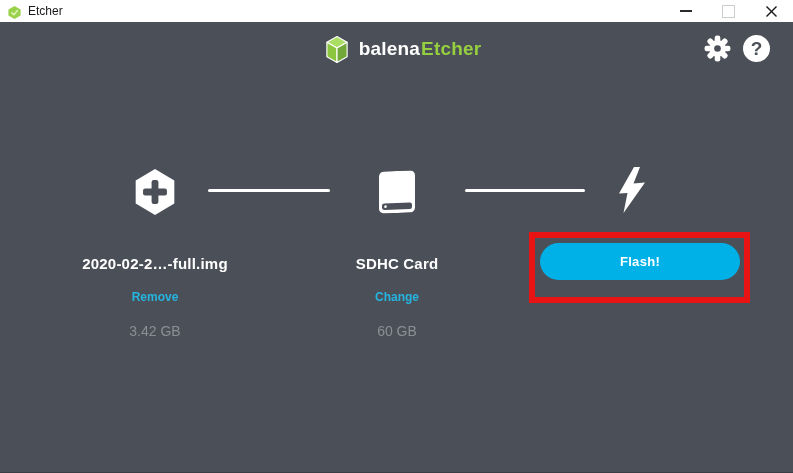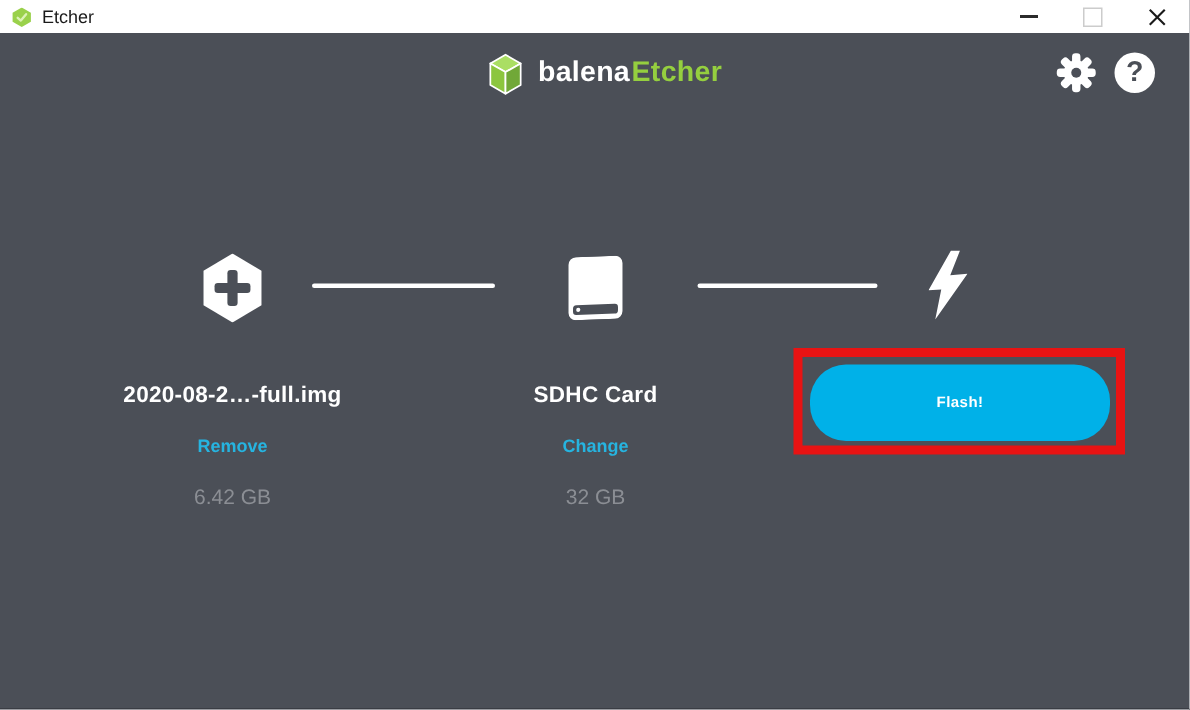--- a/index.html
+++ b/index.html
@@ -70,23 +70,23 @@
   .step-label { top:233px; font-size:15px; font-weight:bold; color:#ffffff; letter-spacing:0.2px; }
   .step-action { top:268px; font-size:12px; font-weight:bold; color:#26b4e0; cursor:pointer; }
   .step-size  { top:301px; font-size:14px; color:#8b8e94; }
 
   
   .annotation-rect {
     position:absolute; left:529px; top:210px; width:221px; height:71px;
     border:6px solid #e81313; box-sizing:border-box;
   }
   .flash-btn {
-    position:absolute; left:540px; top:221px; width:200px; height:51px;
+    position:absolute; left:540px; top:221px; width:200px; height:37px;
     background:#00b1e8; border:none; border-radius:24px;
-    color:#ffffff; font-size:10px; font-weight:bold; letter-spacing:0.3px;
+    color:#ffffff; font-size:13px; font-weight:bold; letter-spacing:0.3px;
     font-family:"Liberation Sans", sans-serif;
     display:flex; align-items:center; justify-content:center;
     cursor:pointer;
   }
 </style>
 </head>
 <body>
 
 <div class="window">
 
@@ -161,25 +161,25 @@
     </div>
 
     <div class="connector connector-2"></div>
 
     <div class="step-icon icon-bolt">
       <svg width="26" height="46" viewBox="0 0 26 46">
         <polygon points="15,0 0,26.5 8.5,26 4.5,46 26,15.5 14.5,16.5 21,0" fill="#ffffff" stroke-linejoin="round"></polygon>
       </svg>
     </div>
 
-    <div class="col col-1 step-label">2020-08-2…-full.img</div>
+    <div class="col col-1 step-label">2020-02-2…-full.img</div>
     <div class="col col-1 step-action">Remove</div>
-    <div class="col col-1 step-size">6.42 GB</div>
+    <div class="col col-1 step-size">3.42 GB</div>
 
     <div class="col col-2 step-action">Change</div>
     <div class="col col-2 step-label">SDHC Card</div>
-    <div class="col col-2 step-size">32 GB</div>
+    <div class="col col-2 step-size">60 GB</div>
 
     <div class="annotation-rect"></div>
     <button class="flash-btn">Flash!</button>
 
   </div>
 </div>
 
 </body></html>

